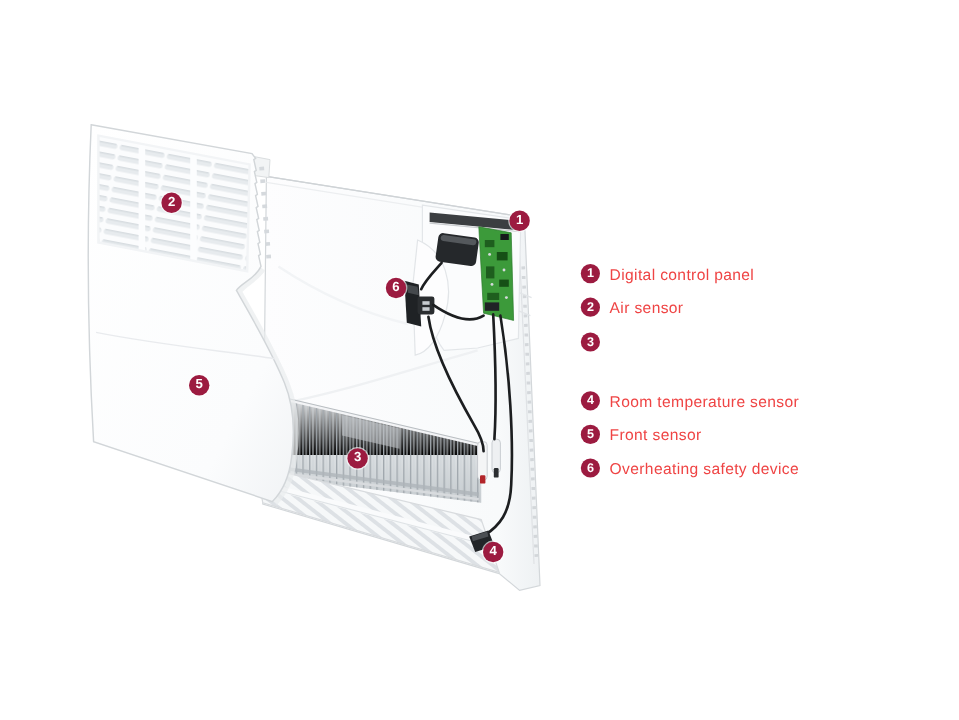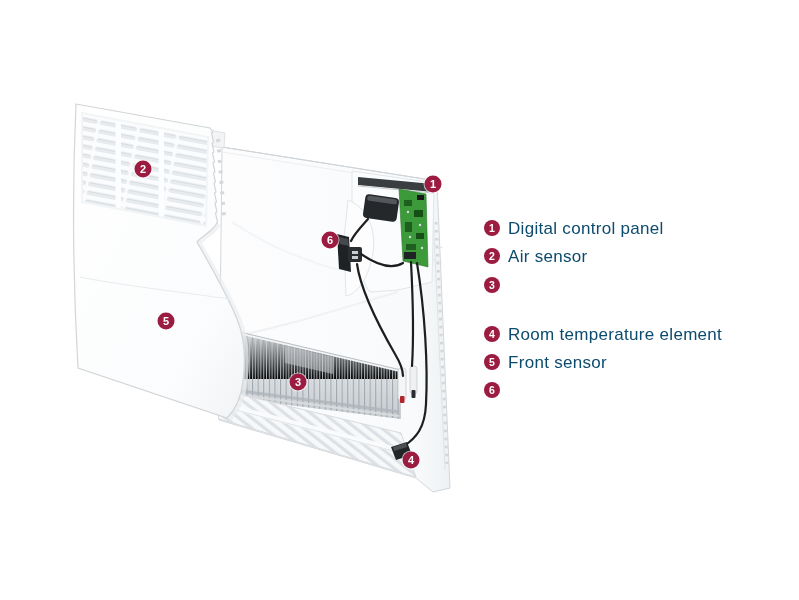--- a/index.html
+++ b/index.html
@@ -19,21 +19,21 @@
   
   .legend-row{
     position:absolute;left:484px;display:flex;align-items:flex-start;gap:8px;
   }
   .legend-badge{
     flex:none;width:16px;height:16px;border-radius:50%;margin-top:2px;
     background:#9c1b40;color:#ffffff;font-size:10.5px;font-weight:bold;
     display:flex;align-items:center;justify-content:center;line-height:1;
   }
   .legend-text{
-    font-size:17px;line-height:21px;color:#0c4a6e;letter-spacing:.3px;white-space:nowrap;
+    font-size:13px;line-height:21px;color:#ef4444;letter-spacing:.3px;white-space:nowrap;
   }
   .legend-text .line2{display:block;}
 </style>
 </head>
 <body>
 
 <div class="stage">
 
   <svg width="799" height="600" viewBox="0 0 799 600" aria-hidden="true">
     <defs>
@@ -195,24 +195,25 @@
     <div class="legend-row" style="top:246px;">
       <span class="legend-badge">2</span>
       <span class="legend-text">Air sensor</span>
     </div>
     <div class="legend-row" style="top:275px;">
       <span class="legend-badge">3</span>
       <span class="legend-text"></span>
     </div>
     <div class="legend-row" style="top:324px;">
       <span class="legend-badge">4</span>
-      <span class="legend-text">Room temperature element</span>
+      <span class="legend-text">Room temperature sensor</span>
     </div>
     <div class="legend-row" style="top:352px;">
       <span class="legend-badge">5</span>
       <span class="legend-text">Front sensor</span>
     </div>
     <div class="legend-row" style="top:380px;">
       <span class="legend-badge">6</span>
+      <span class="legend-text">Overheating safety device</span>
     </div>
   </div>
 
 </div>
 
 </body></html>

